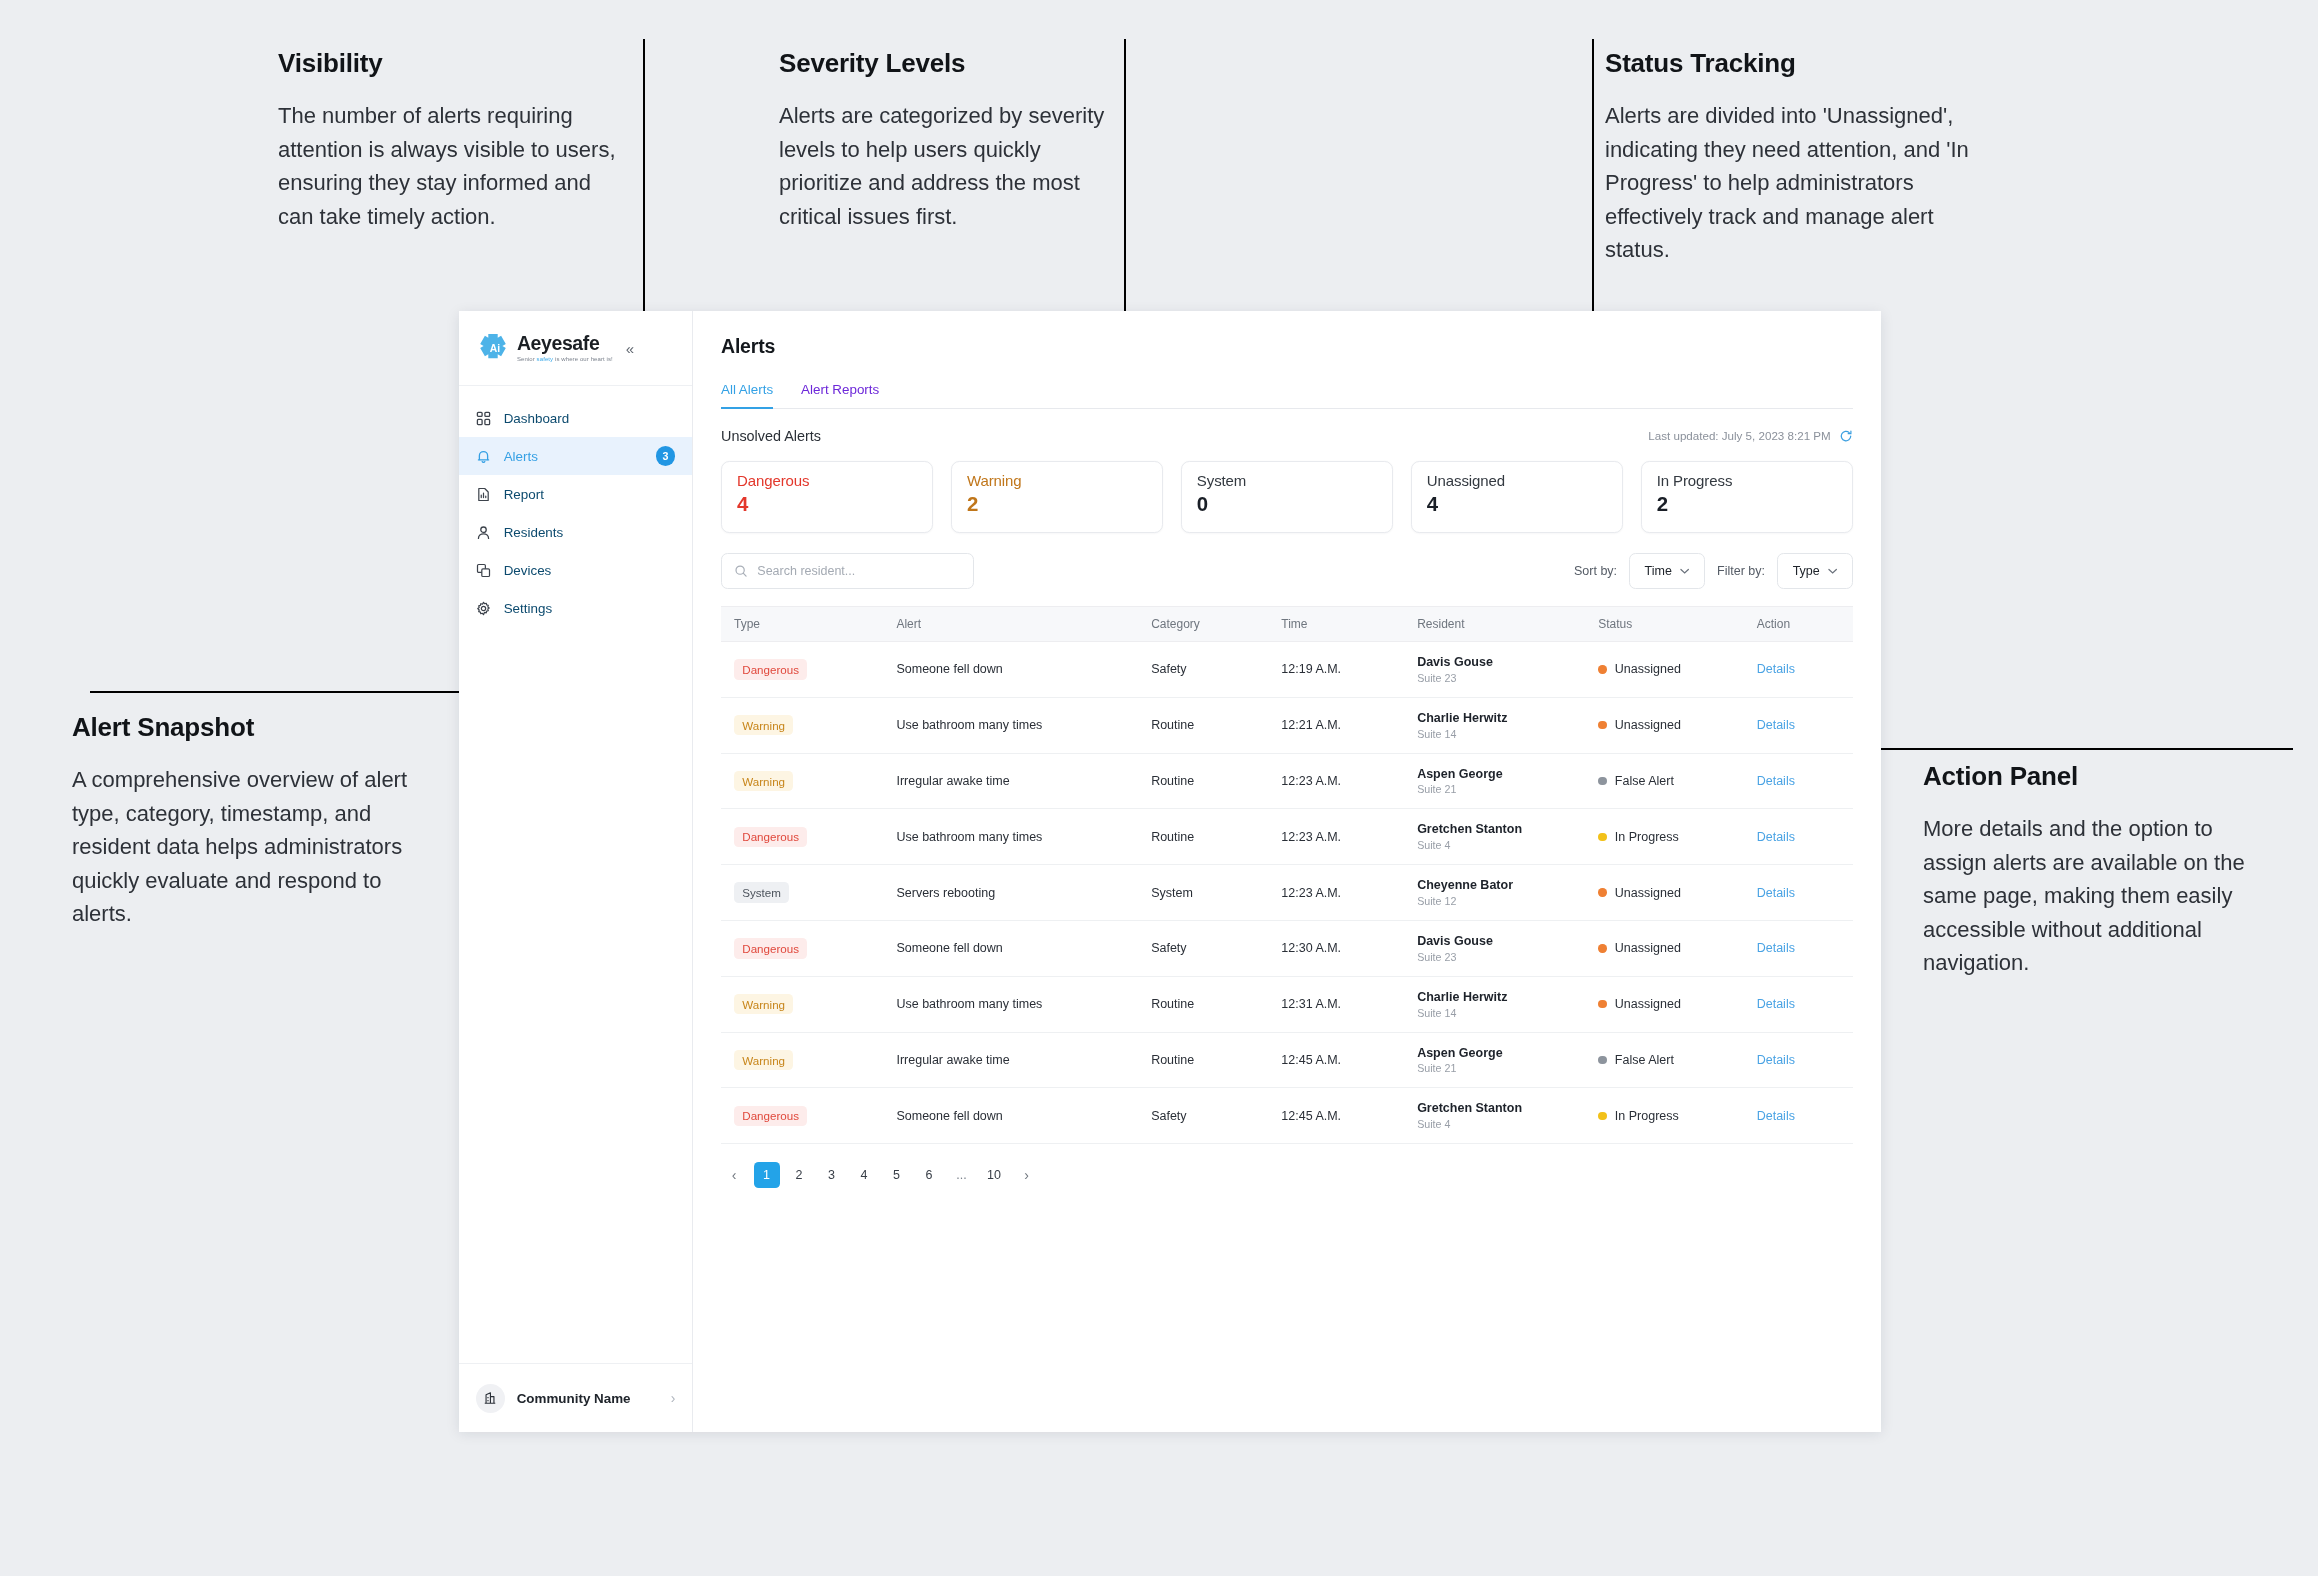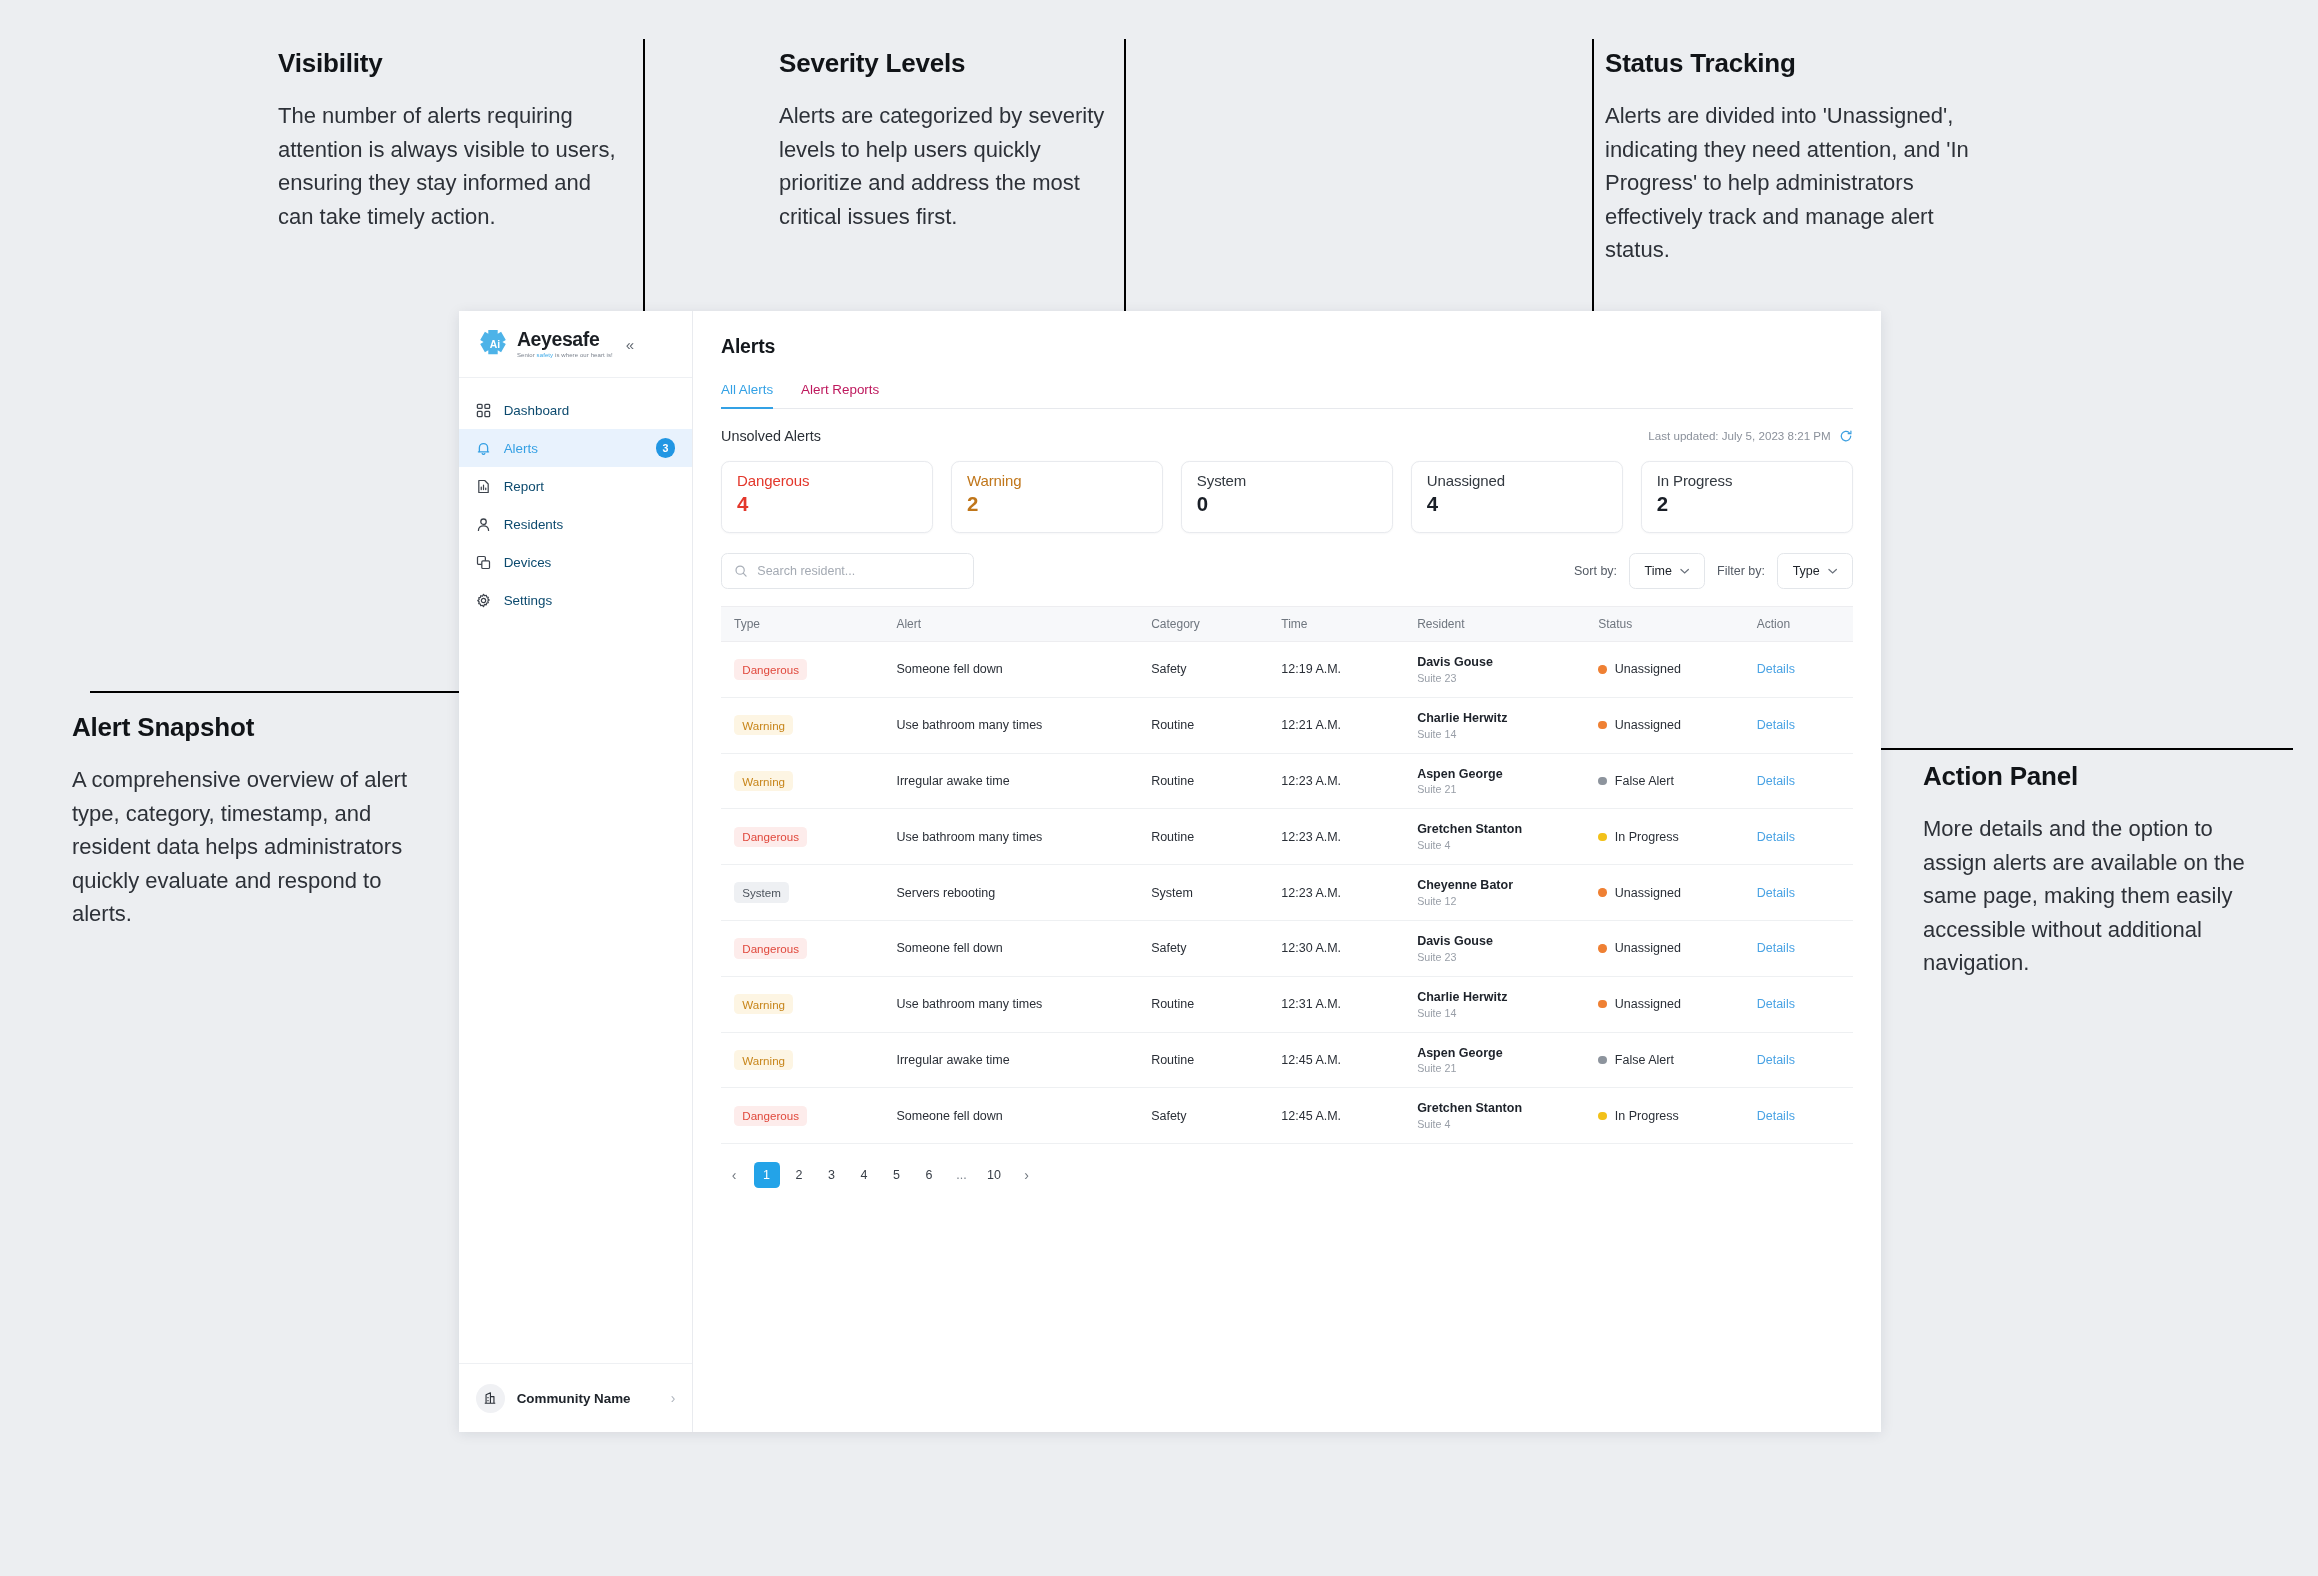--- a/index.html
+++ b/index.html
@@ -36,21 +36,21 @@
     box-shadow: 0 1.9px 13px rgba(20,30,50,0.10);
     display: flex; overflow: hidden;
   }
 
   
   .sidebar {
     width: 234px; background: #fff; border-right: 0.9px solid #e9ebef;
     display: flex; flex-direction: column;
   }
   .brand {
-    height: 67px; display: flex; align-items: center; gap: 8.3px;
+    height: 75px; display: flex; align-items: center; gap: 8.3px;
     padding: 0 15px 0 17.6px; border-bottom: 0.9px solid #eef0f3;
   }
   .logo-mark { width: 32px; height: 32px; position: relative; flex: none; }
   .logo-mark svg { display: block; }
   .brand-txt { display: flex; flex-direction: column; line-height: 1; }
   .brand-name {
     font-size: 19.5px; font-weight: 700; color: #1b1f24; letter-spacing: -0.4px;
   }
   .brand-tag {
     font-size: 6px; color: #7b828d; margin-top: 2.8px; letter-spacing: 0.1px;
@@ -97,21 +97,21 @@
           min-width: 0; }
   .main-head { padding: 24px 28px 0 28px; background: #fff; }
   .page-title {
     font-size: 19.5px; font-weight: 700; color: #14181d; letter-spacing: -0.2px;
   }
   .tabs {
     display: flex; gap: 28px; margin-top: 24px;
     border-bottom: 0.9px solid #e7e9ed;
   }
   .tab {
-    font-size: 13.4px; color: #be185d; padding-bottom: 10.2px; cursor: pointer;
+    font-size: 13.4px; color: #6d28d9; padding-bottom: 10.2px; cursor: pointer;
     border-bottom: 2.3px solid transparent; margin-bottom: -0.9px;
   }
   .tab.active { color: #33a1e5; border-bottom-color: #33a1e5; font-weight: 500; }
 
   .sub-head {
     display: flex; justify-content: space-between;
     padding: 18.6px 28px 0 28px;
   }
   .sub-title { font-size: 14.4px; color: #2a2f36; font-weight: 500; }
   .updated {

